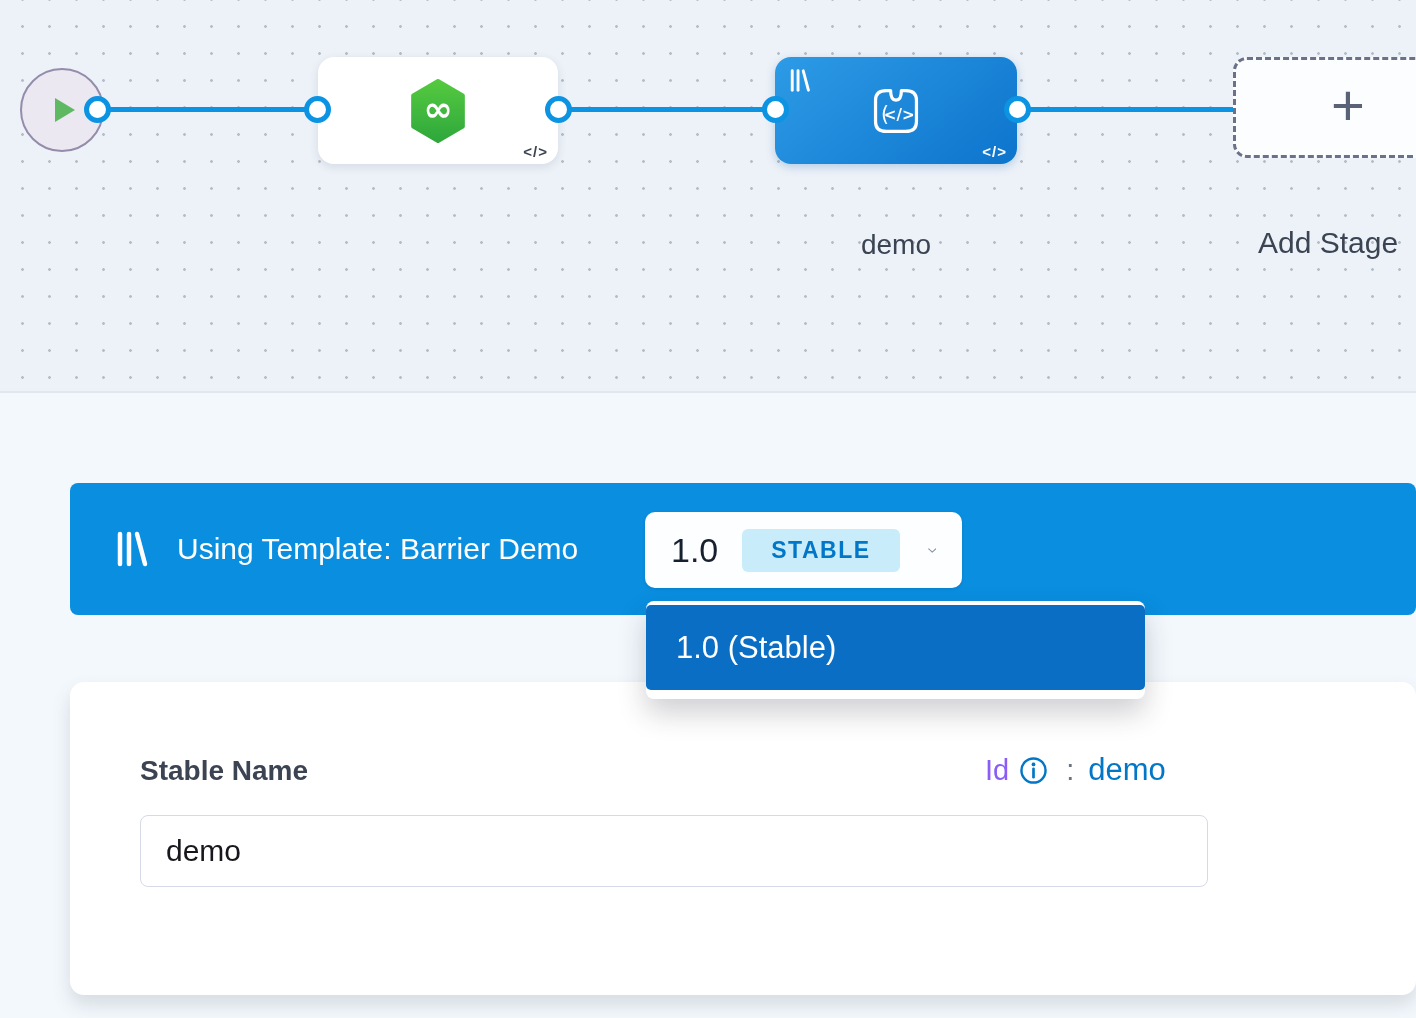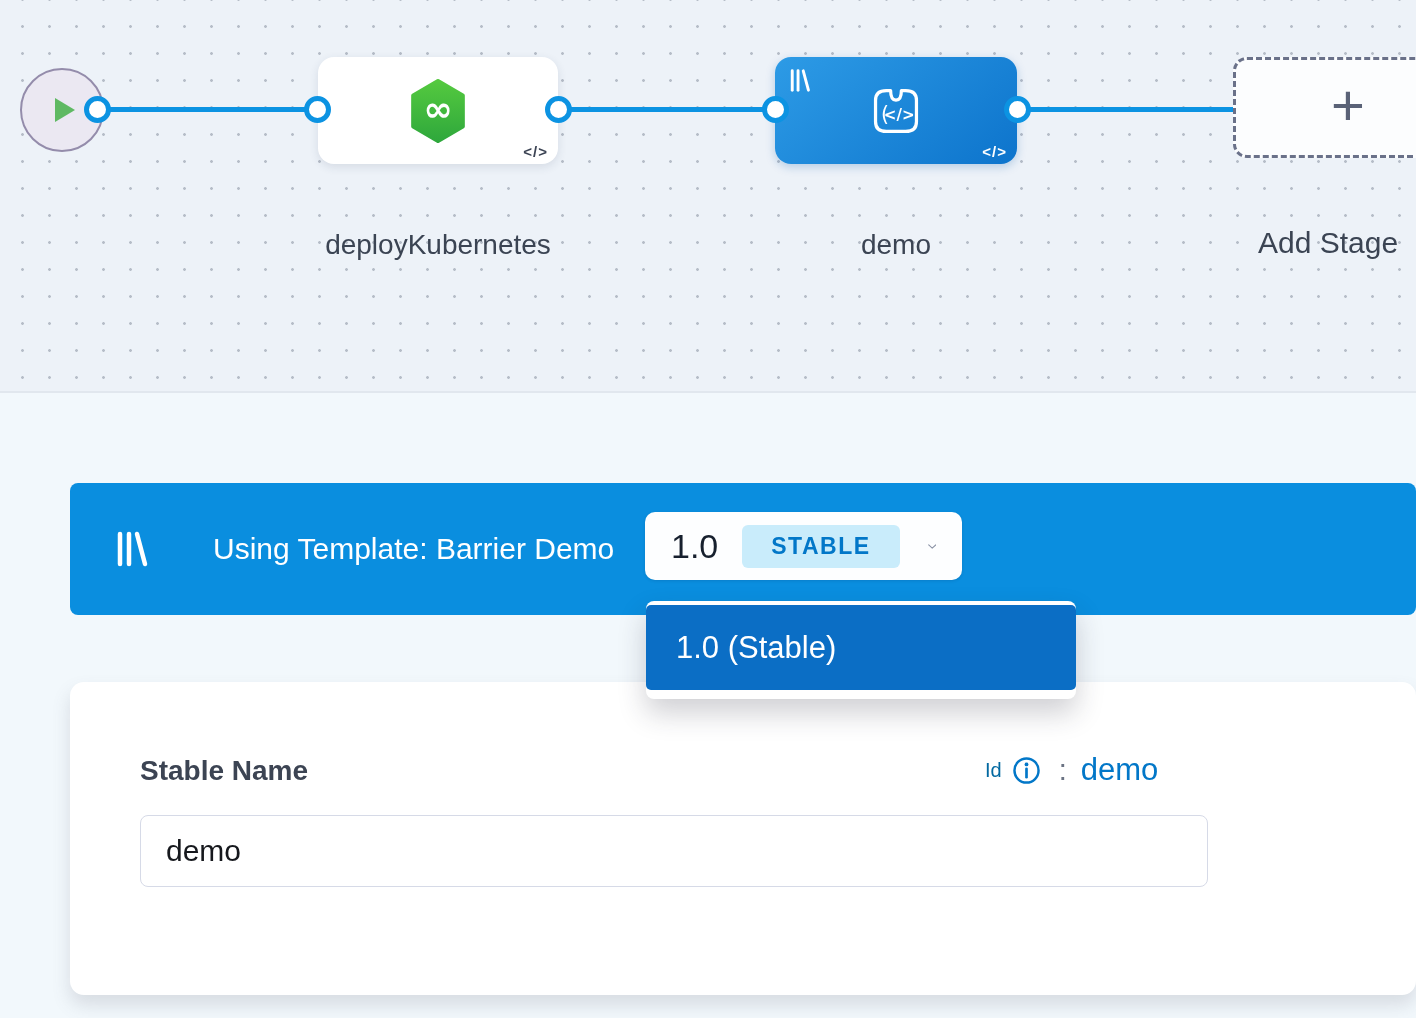--- a/index.html
+++ b/index.html
@@ -68,41 +68,41 @@
     line-height:58px; z-index:2;
   }
   .label-deploy { left:324px; top:216px; width:228px; word-break:break-all; }
   .label-demo  { left:775px; top:216px; width:242px; }
   .label-add   { left:1258px; top:216px; width:220px; text-align:left; font-size:30px; line-height:54px; }
 
   
   .banner {
     position:absolute; left:70px; top:483px; right:0; height:132px;
     background:#0a8edf; border-radius:8px; z-index:1;
-    display:flex; align-items:center;gap:36px;
+    display:flex; align-items:center;
   }
   .banner-icon { margin-left:45px; flex:0 0 auto; display:block; }
   .banner-text { color:#ffffff; font-size:30px; margin-left:26px; white-space:nowrap; }
   .version-box {
-    position:absolute; left:575px; top:29px; width:317px; height:68px;
+    position:absolute; left:575px; top:29px; width:317px; height:76px;
     background:#fdfeff; border-radius:10px;
     display:flex; align-items:center; padding:0 26px;
     box-shadow:0 1px 3px rgba(0,40,80,.15); cursor:pointer;
   }
   .version-num { font-size:34px; color:#17202e; }
   .version-badge {
     margin-left:24px; background:#c9ecfb; color:#0277c8;
     font-size:23px; font-weight:bold; letter-spacing:1.5px;
     padding:8px 29px; border-radius:6px;
   }
   .chevron { margin-left:28px; display:block; }
 
   
   .dropdown {
-    position:absolute; left:646px; top:601px; width:430px;
+    position:absolute; left:646px; top:601px; width:499px;
     background:#ffffff; border-radius:8px; padding:4px 0 9px 0;
     box-shadow:0 14px 28px rgba(40,41,61,.22); z-index:2;
   }
   .dropdown-item {
     height:85px; background:#0b6ec5; border-radius:5px;
     display:flex; align-items:center; padding-left:30px;
     color:#ffffff; font-size:31px; cursor:pointer;
   }
 
   
@@ -112,21 +112,21 @@
     box-shadow:0 10px 18px rgba(96,97,112,.18);
   }
   .stage-name-label {
     position:absolute; left:70px; top:73px;
     font-size:28px; font-weight:bold; color:#3c4453;
   }
   .id-row {
     position:absolute; left:915px; top:70px;
     display:flex; align-items:center;
   }
-  .id-label { font-size:20px; color:#0369a1; }
+  .id-label { font-size:29px; color:#8b5cf6; }
   .info-icon { margin-left:10px; display:block; }
   .id-colon { font-size:29px; color:#6b7383; margin-left:18px; }
   .id-value { font-size:31px; color:#0277c8; margin-left:14px; }
   .stage-name-input {
     position:absolute; left:70px; top:133px; width:1068px; height:72px;
     border:1.5px solid #d6dae7; border-radius:8px; background:#ffffff;
     font-family:"Liberation Sans","DejaVu Sans",sans-serif;
     font-size:30px; color:#16181d; padding:0 25px; outline:none;
   }
 </style>
@@ -172,21 +172,20 @@
       <text x="12" y="31" font-size="19" fill="#ffffff" font-family="DejaVu Sans, sans-serif">(</text>
       <text x="29" y="30" text-anchor="middle" font-size="14" font-weight="bold" fill="#ffffff" font-family="DejaVu Sans, sans-serif">&lt;/&gt;</text>
     </svg>
     <span class="code-badge light">&lt;/&gt;</span>
   </div>
 
   <div class="add-stage">
     <span class="plus-glyph">+</span>
   </div>
 
-  <div class="node-label label-deploy">deployKubernetes</div>
   <div class="node-label label-demo">demo</div>
   <div class="node-label label-add">Add Stage</div>
 </div>
 
 <div class="banner">
   <svg class="banner-icon" width="36" height="36" viewBox="0 0 34 36">
     <line x1="4" y1="3" x2="4" y2="33" stroke="#ffffff" stroke-width="4.5" stroke-linecap="round"></line>
     <line x1="13" y1="3" x2="13" y2="33" stroke="#ffffff" stroke-width="4.5" stroke-linecap="round"></line>
     <line x1="21" y1="3" x2="29" y2="33" stroke="#ffffff" stroke-width="4.5" stroke-linecap="round"></line>
   </svg>

